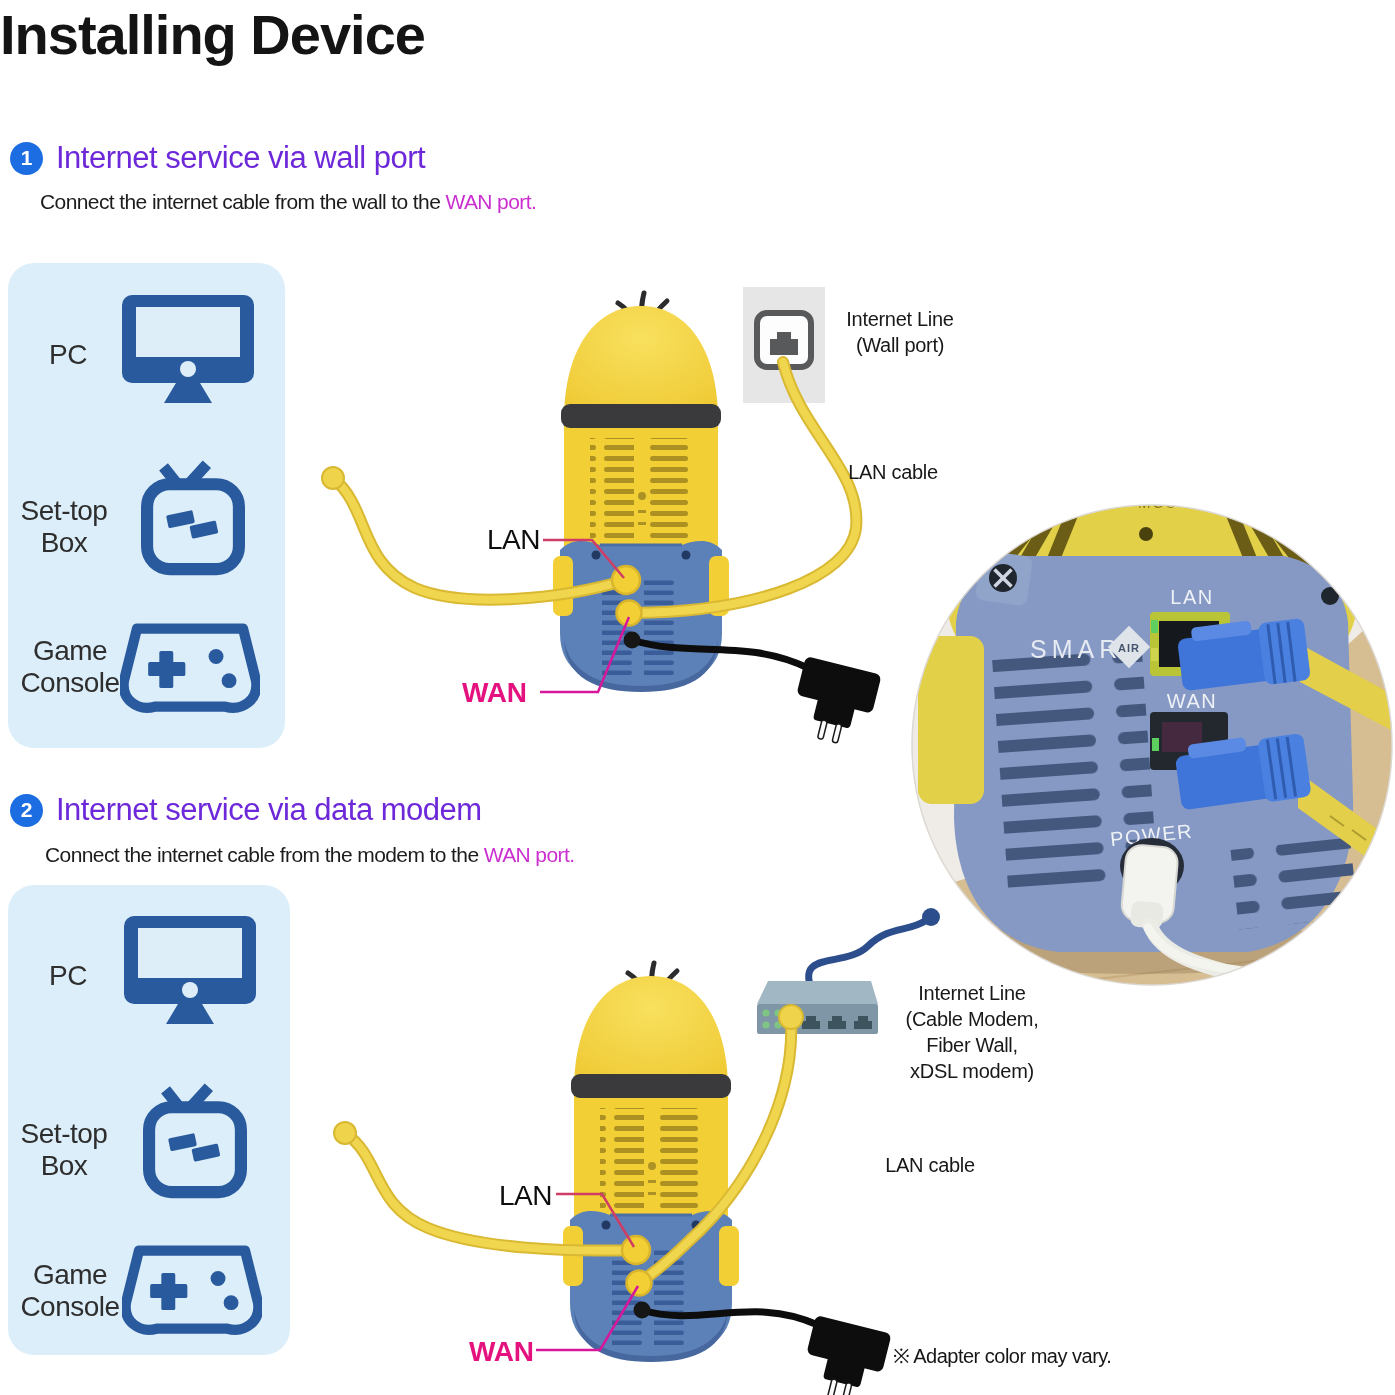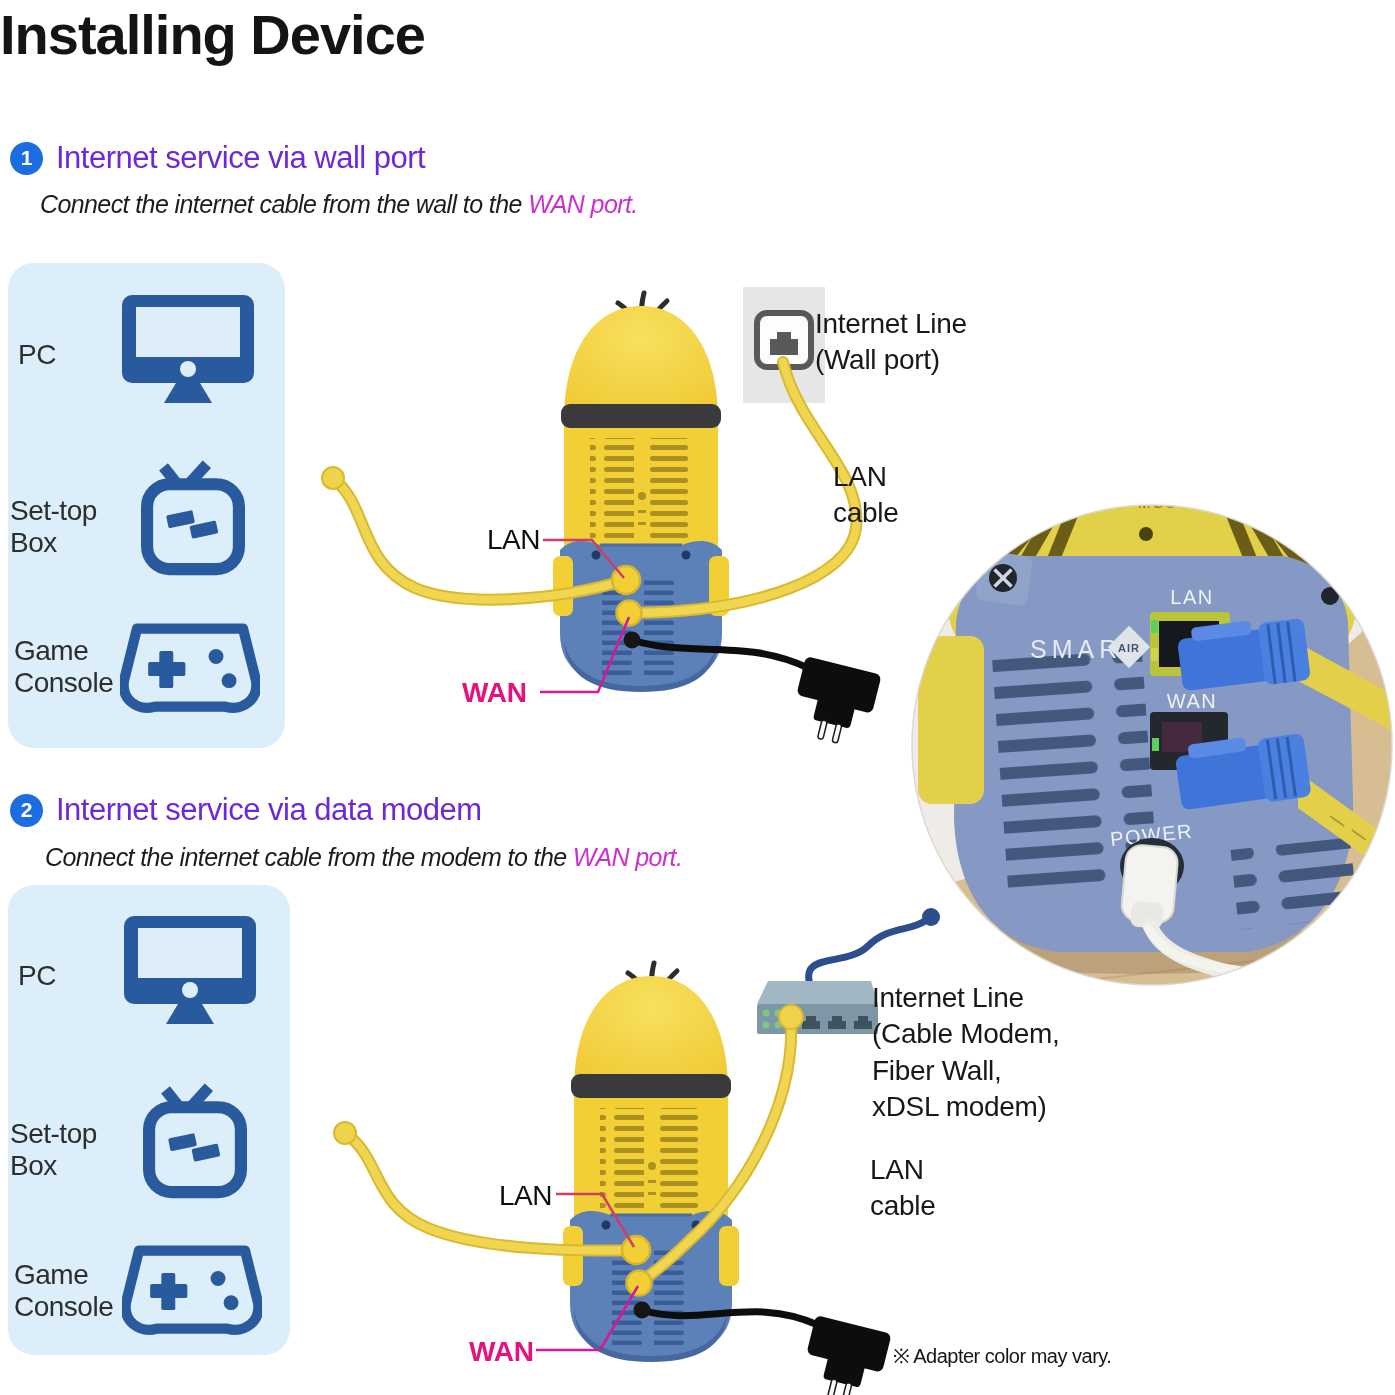--- a/index.html
+++ b/index.html
@@ -5,28 +5,28 @@
   html,body{margin:0;padding:0;background:#fff;}
   .stage{position:relative;width:1395px;height:1395px;background:#fff;overflow:hidden;
          font-family:"Liberation Sans", sans-serif;color:#161616;}
   svg.layer{position:absolute;left:0;top:0;}
   .title{position:absolute;top:2px;left:0;width:100%;text-align:left;
          font-size:56px;font-weight:800;letter-spacing:-1px;color:#141414;}
   .sec-header{position:absolute;display:flex;align-items:center;gap:13px;}
   .badge{width:33px;height:33px;border-radius:50%;background:#1d6de2;color:#fff;
          font-size:21px;font-weight:700;display:flex;align-items:center;justify-content:center;flex:0 0 33px;}
   .heading{font-size:31px;color:#6d28d9;letter-spacing:-0.5px;}
-  .subtitle{position:absolute;font-size:25px;color:#1c1c1c;letter-spacing:-0.6px;font-style:italic;}
+  .subtitle{position:absolute;font-size:21px;color:#1c1c1c;letter-spacing:-0.6px;}
   .hl{color:#cb2fd0;}
   .panel{position:absolute;background:#dceef9;border-radius:26px;}
-  .p-label{position:absolute;font-size:28px;color:#2e2e2e;line-height:1.15;letter-spacing:-0.5px;}
+  .p-label{position:absolute;font-size:28px;color:#2e2e2e;text-align:center;line-height:1.15;letter-spacing:-0.5px;}
   .p-icon{position:absolute;}
   .dlabel{position:absolute;font-size:28px;color:#0e0e0e;letter-spacing:-0.5px;}
   .dlabel-wan{position:absolute;font-size:28px;font-weight:600;color:#e4127e;letter-spacing:-0.2px;}
-  .caption{position:absolute;font-size:28px;color:#181818;text-align:left;line-height:1.3;letter-spacing:-0.3px;}
+  .caption{position:absolute;font-size:20px;color:#181818;text-align:center;line-height:1.3;letter-spacing:-0.3px;}
   .note{position:absolute;font-size:20px;color:#161616;letter-spacing:-0.5px;}
   .svg-white{fill:#eef1f5;font-size:20px;letter-spacing:1.5px;}
   .svg-brand{fill:#e6eaf1;font-size:25px;letter-spacing:5px;}
   .svg-air{fill:#44546f;font-size:11px;font-weight:bold;letter-spacing:1px;}
   .svg-reset{fill:#b5452a;font-size:17px;letter-spacing:2.5px;}
   .svg-mcu{fill:#8a7b1f;font-size:15px;letter-spacing:2px;}
 </style>
 </head>
 <body>
 

